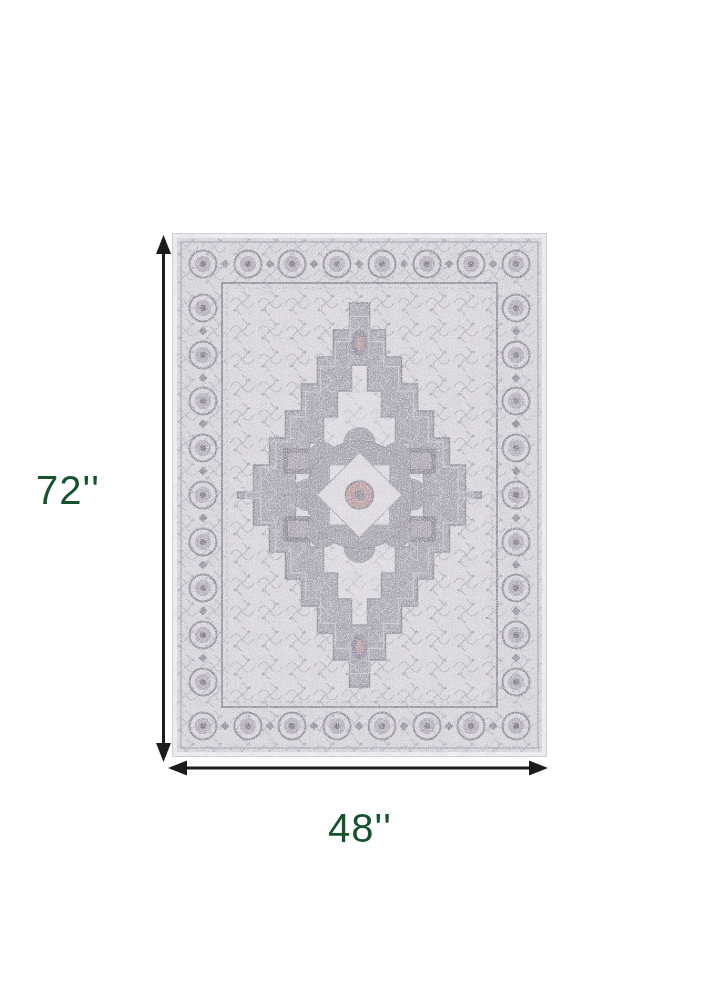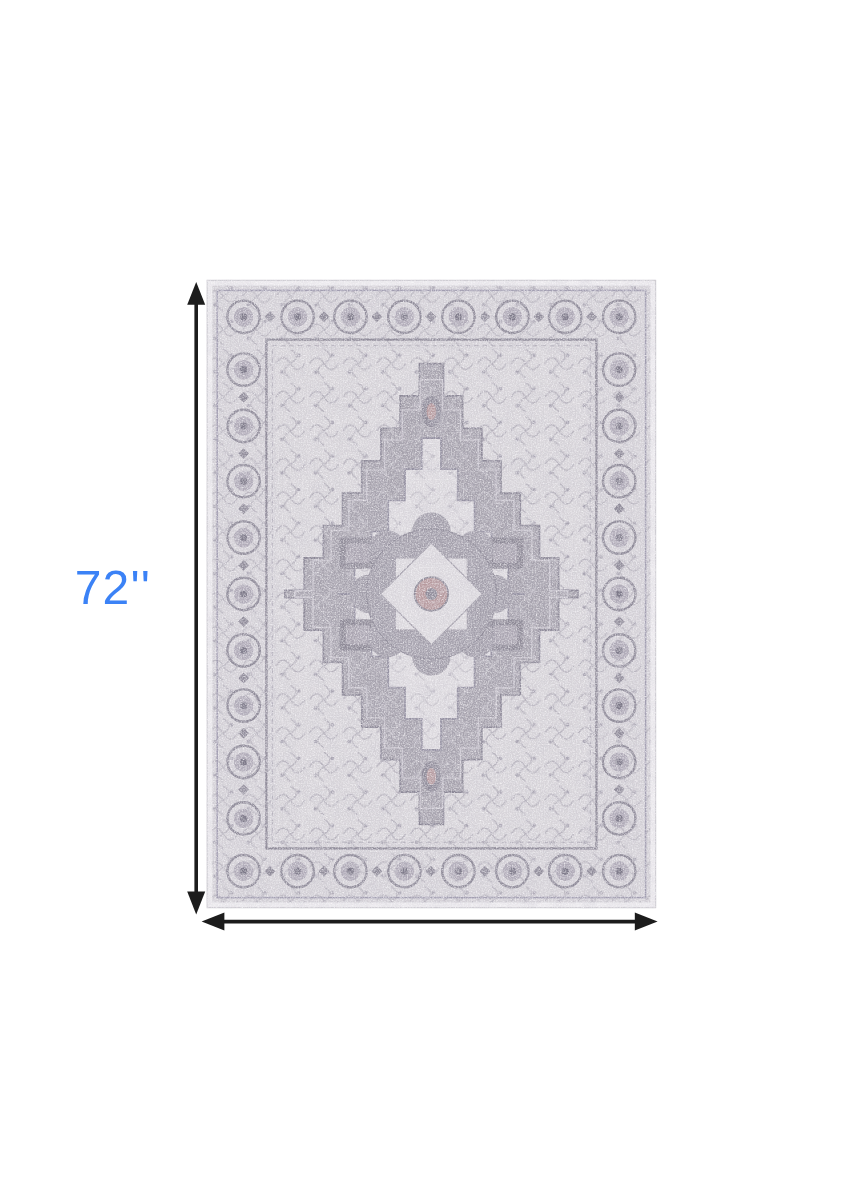--- a/index.html
+++ b/index.html
@@ -18,25 +18,25 @@
     left:172px;top:233px;
     width:375px;height:524px;
   }
   .rug-wrap svg{display:block;width:100%;height:100%;}
   .dim-overlay{
     position:absolute;left:0;top:0;width:717px;height:1000px;
     pointer-events:none;
   }
   .dim-label{
     position:absolute;
-    color:#3b82f6;
+    color:#14532d;
     font-size:40px;
     font-weight:400;
     letter-spacing:1px;
-    text-align:right;
+    text-align:left;
     line-height:1;
     user-select:none;
   }
   .dim-label.height{left:36px;top:470px;width:90px;}
   .dim-label.width{left:328px;top:808px;width:124px;}
 </style>
 </head>
 <body>
 
 <div class="canvas">
@@ -230,14 +230,15 @@
       <polygon points="163.5,762 156,743 171,743"></polygon>
     </g>
     <g fill="#1c1c1c" stroke="none">
       <line x1="183" y1="768" x2="533" y2="768" stroke="#1c1c1c" stroke-width="3"></line>
       <polygon points="168,768 187,760.5 187,775.5"></polygon>
       <polygon points="548,768 529,760.5 529,775.5"></polygon>
     </g>
   </svg>
 
   <div class="dim-label height">72''</div>
+  <div class="dim-label width">48''</div>
 
 </div>
 
 </body></html>

